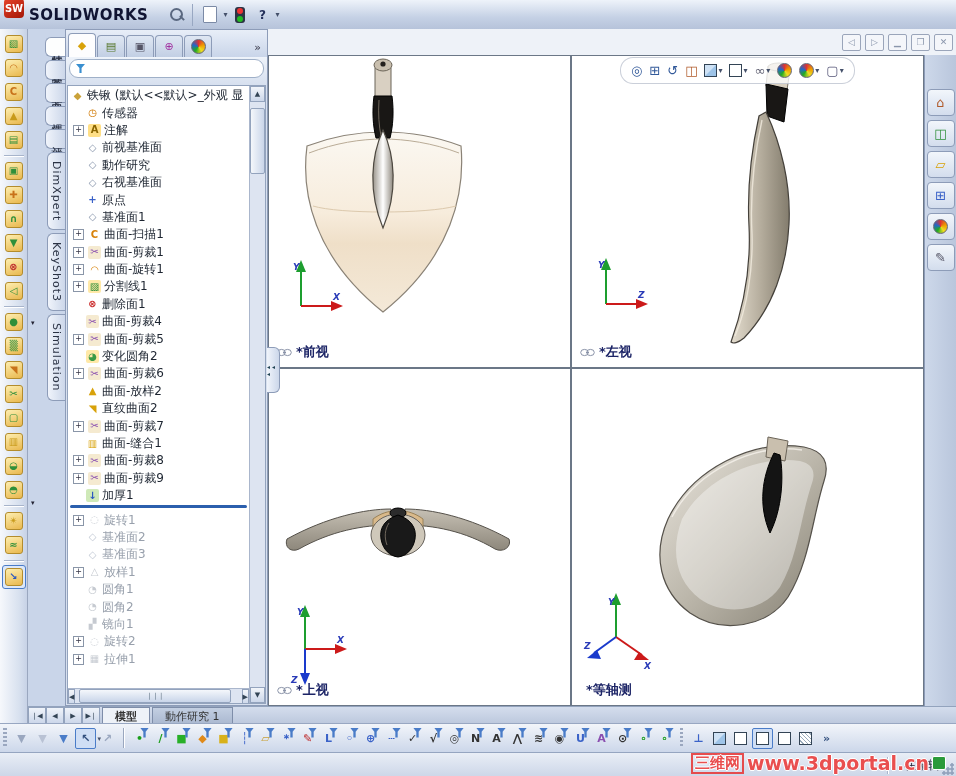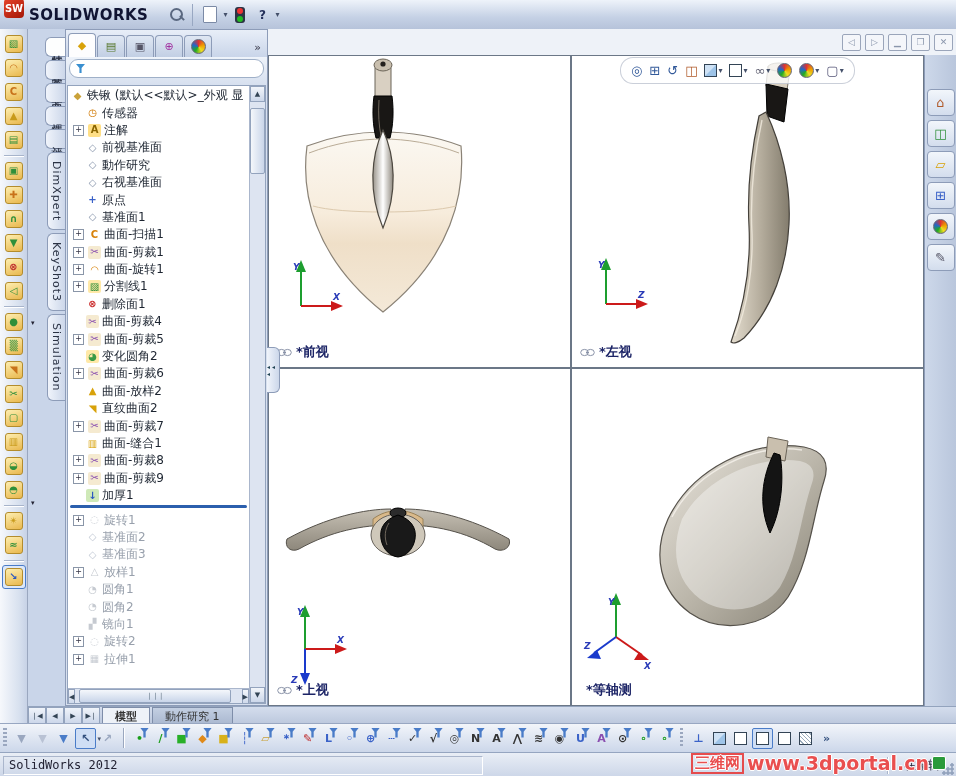--- a/index.html
+++ b/index.html
@@ -768,21 +768,20 @@
       </span>
       <span class="bico">
         <span class="cubeglyph outline" style="background: repeating-linear-gradient(45deg, rgb(255, 255, 255) 0px, rgb(255, 255, 255) 2px, rgb(153, 170, 187) 2px, rgb(153, 170, 187) 3px);"></span>
       </span>
       <span class="bico">
         <span style="color: rgb(51, 80, 126);">»</span>
       </span>
     </div>
 
   <div id="statusbar">
-    <div id="status-app">SolidWorks 2012</div>
     <div style="flex:1"></div>
     <div class="status-cell">在编辑</div>
     <div id="resize-grip"></div>
   </div>
   <div id="watermark">
     <span id="wm-box">三维网</span>
     <span>www.3dportal.cn</span>
     <span id="wm-ico"></span>
   </div>
 

